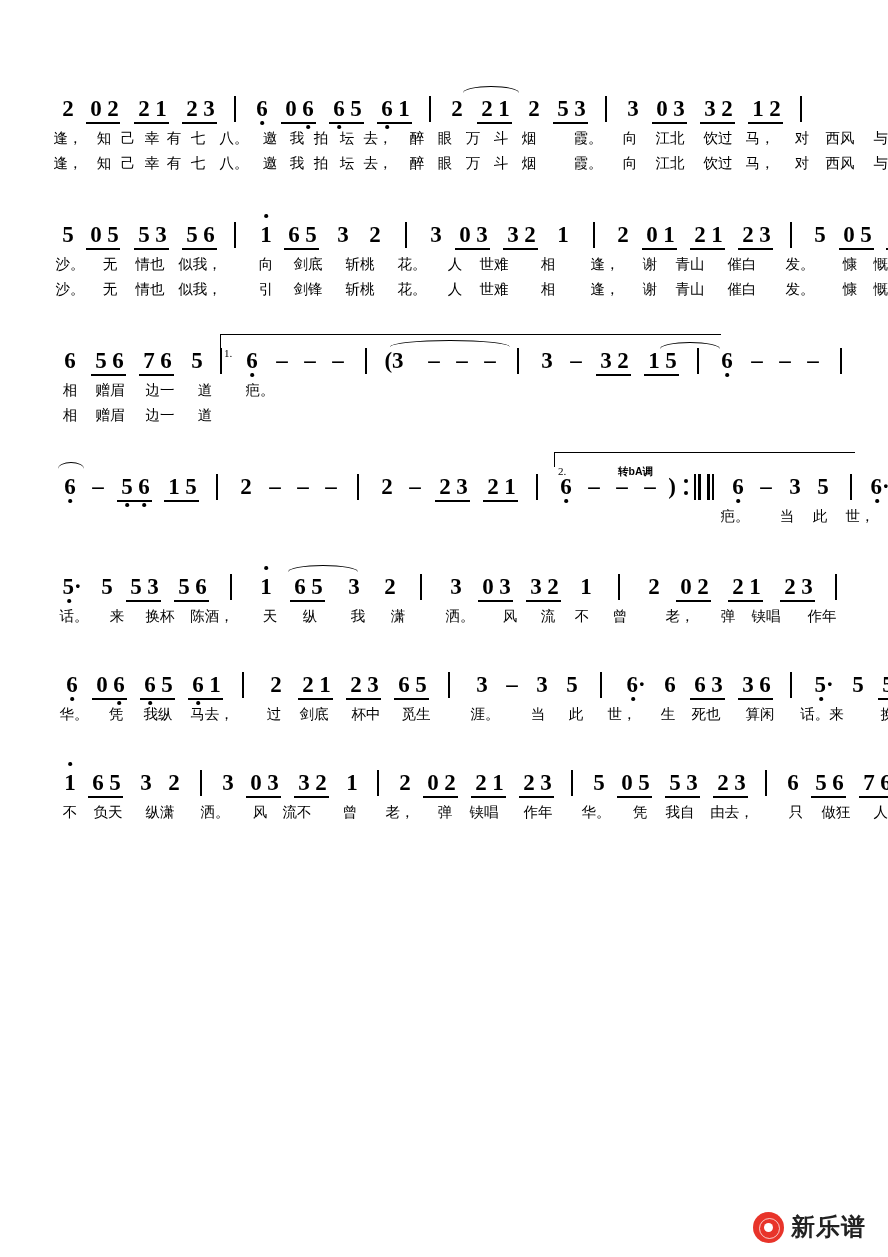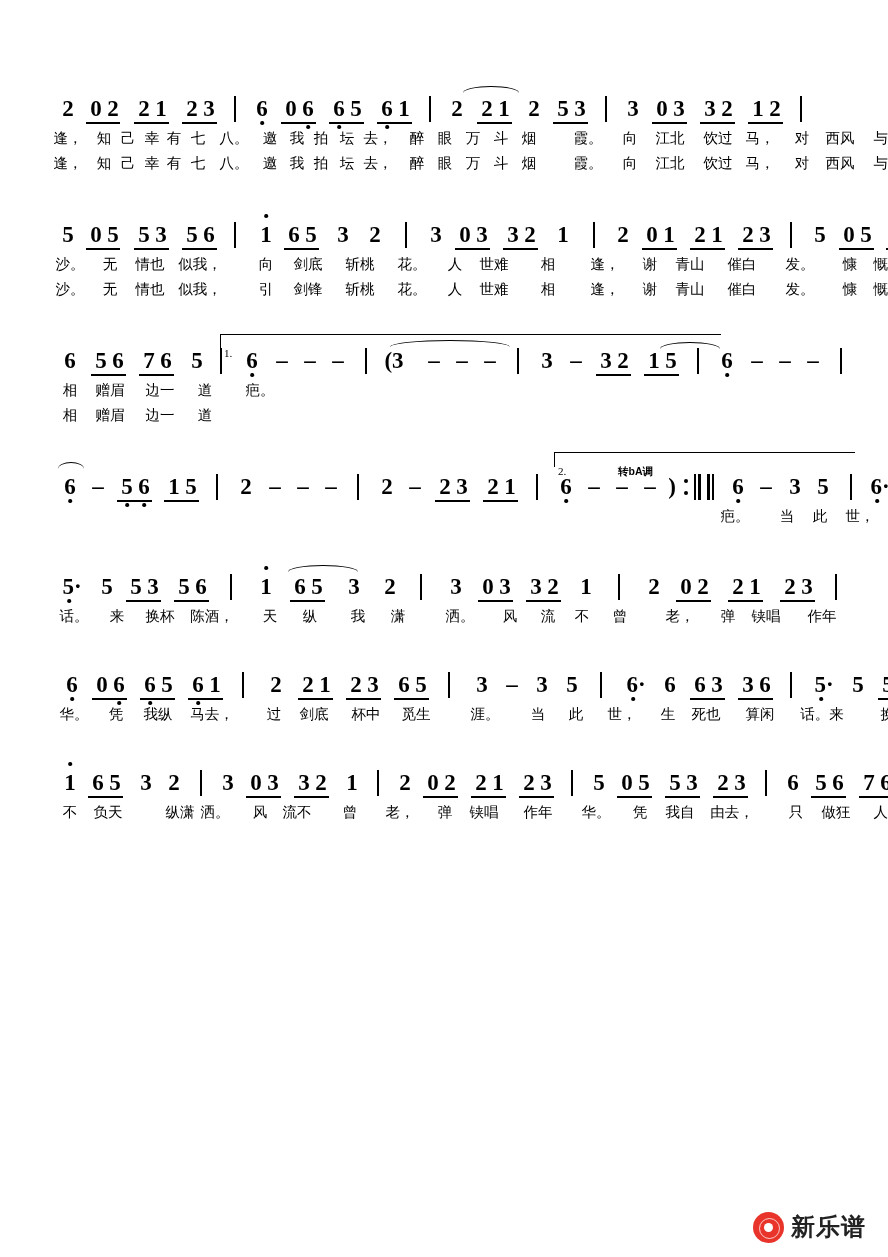--- a/index.html
+++ b/index.html
@@ -723,21 +723,21 @@
       <span class="tok" style="left:778px;">6</span>
       <div class="beam" style="left:751px; top:30px; width:35px;"></div>
       <span class="tok" style="left:809px;">7</span>
       <span class="tok" style="left:826px;">6</span>
       <div class="beam" style="left:799px; top:30px; width:35px;"></div>
 
     </div>
     <div class="lyric-row">
       <span class="tok" style="left:10px;">不</span>
       <span class="tok" style="left:48px;">负天</span>
-      <span class="tok" style="left:100px;margin-left:20px;">纵潇</span>
+      <span class="tok" style="left:100px;">纵潇</span>
       <span class="tok" style="left:155px;">洒。</span>
       <span class="tok" style="left:200px;">风</span>
       <span class="tok" style="left:237px;">流不</span>
       <span class="tok" style="left:290px;">曾</span>
       <span class="tok" style="left:340px;">老，</span>
       <span class="tok" style="left:385px;">弹</span>
       <span class="tok" style="left:424px;">铗唱</span>
       <span class="tok" style="left:478px;">作年</span>
       <span class="tok" style="left:536px;">华。</span>
       <span class="tok" style="left:580px;">凭</span>

